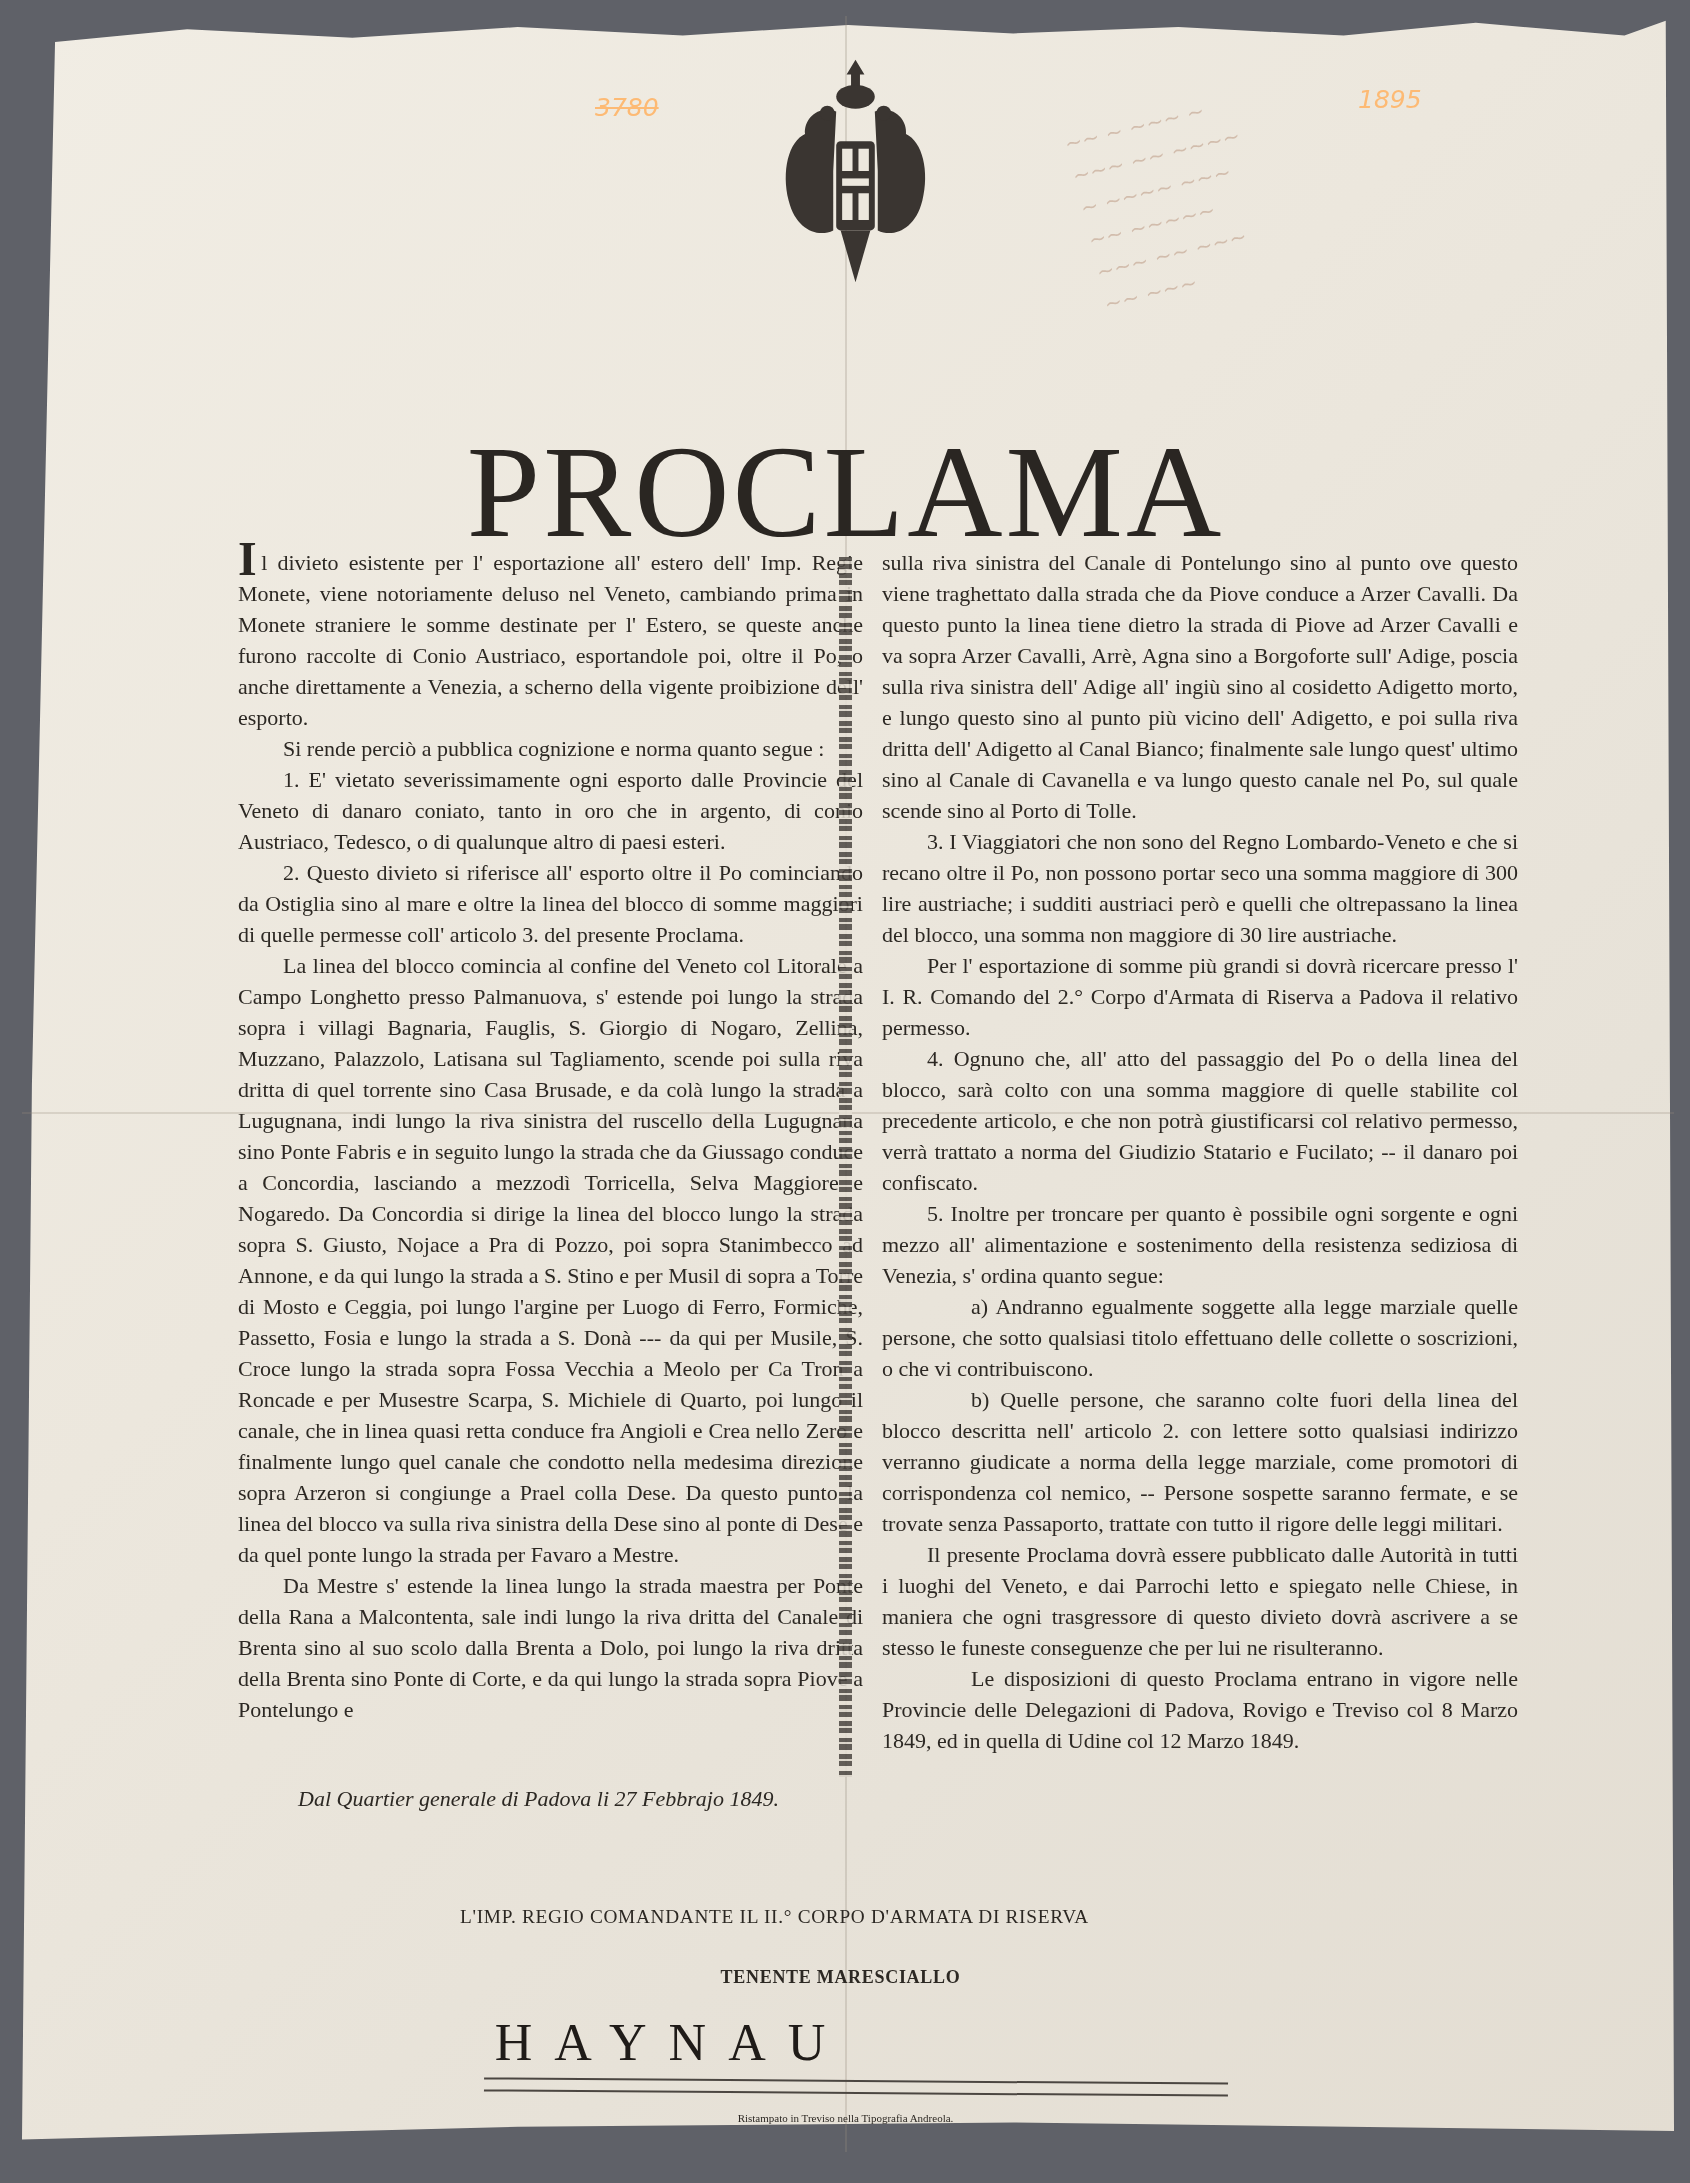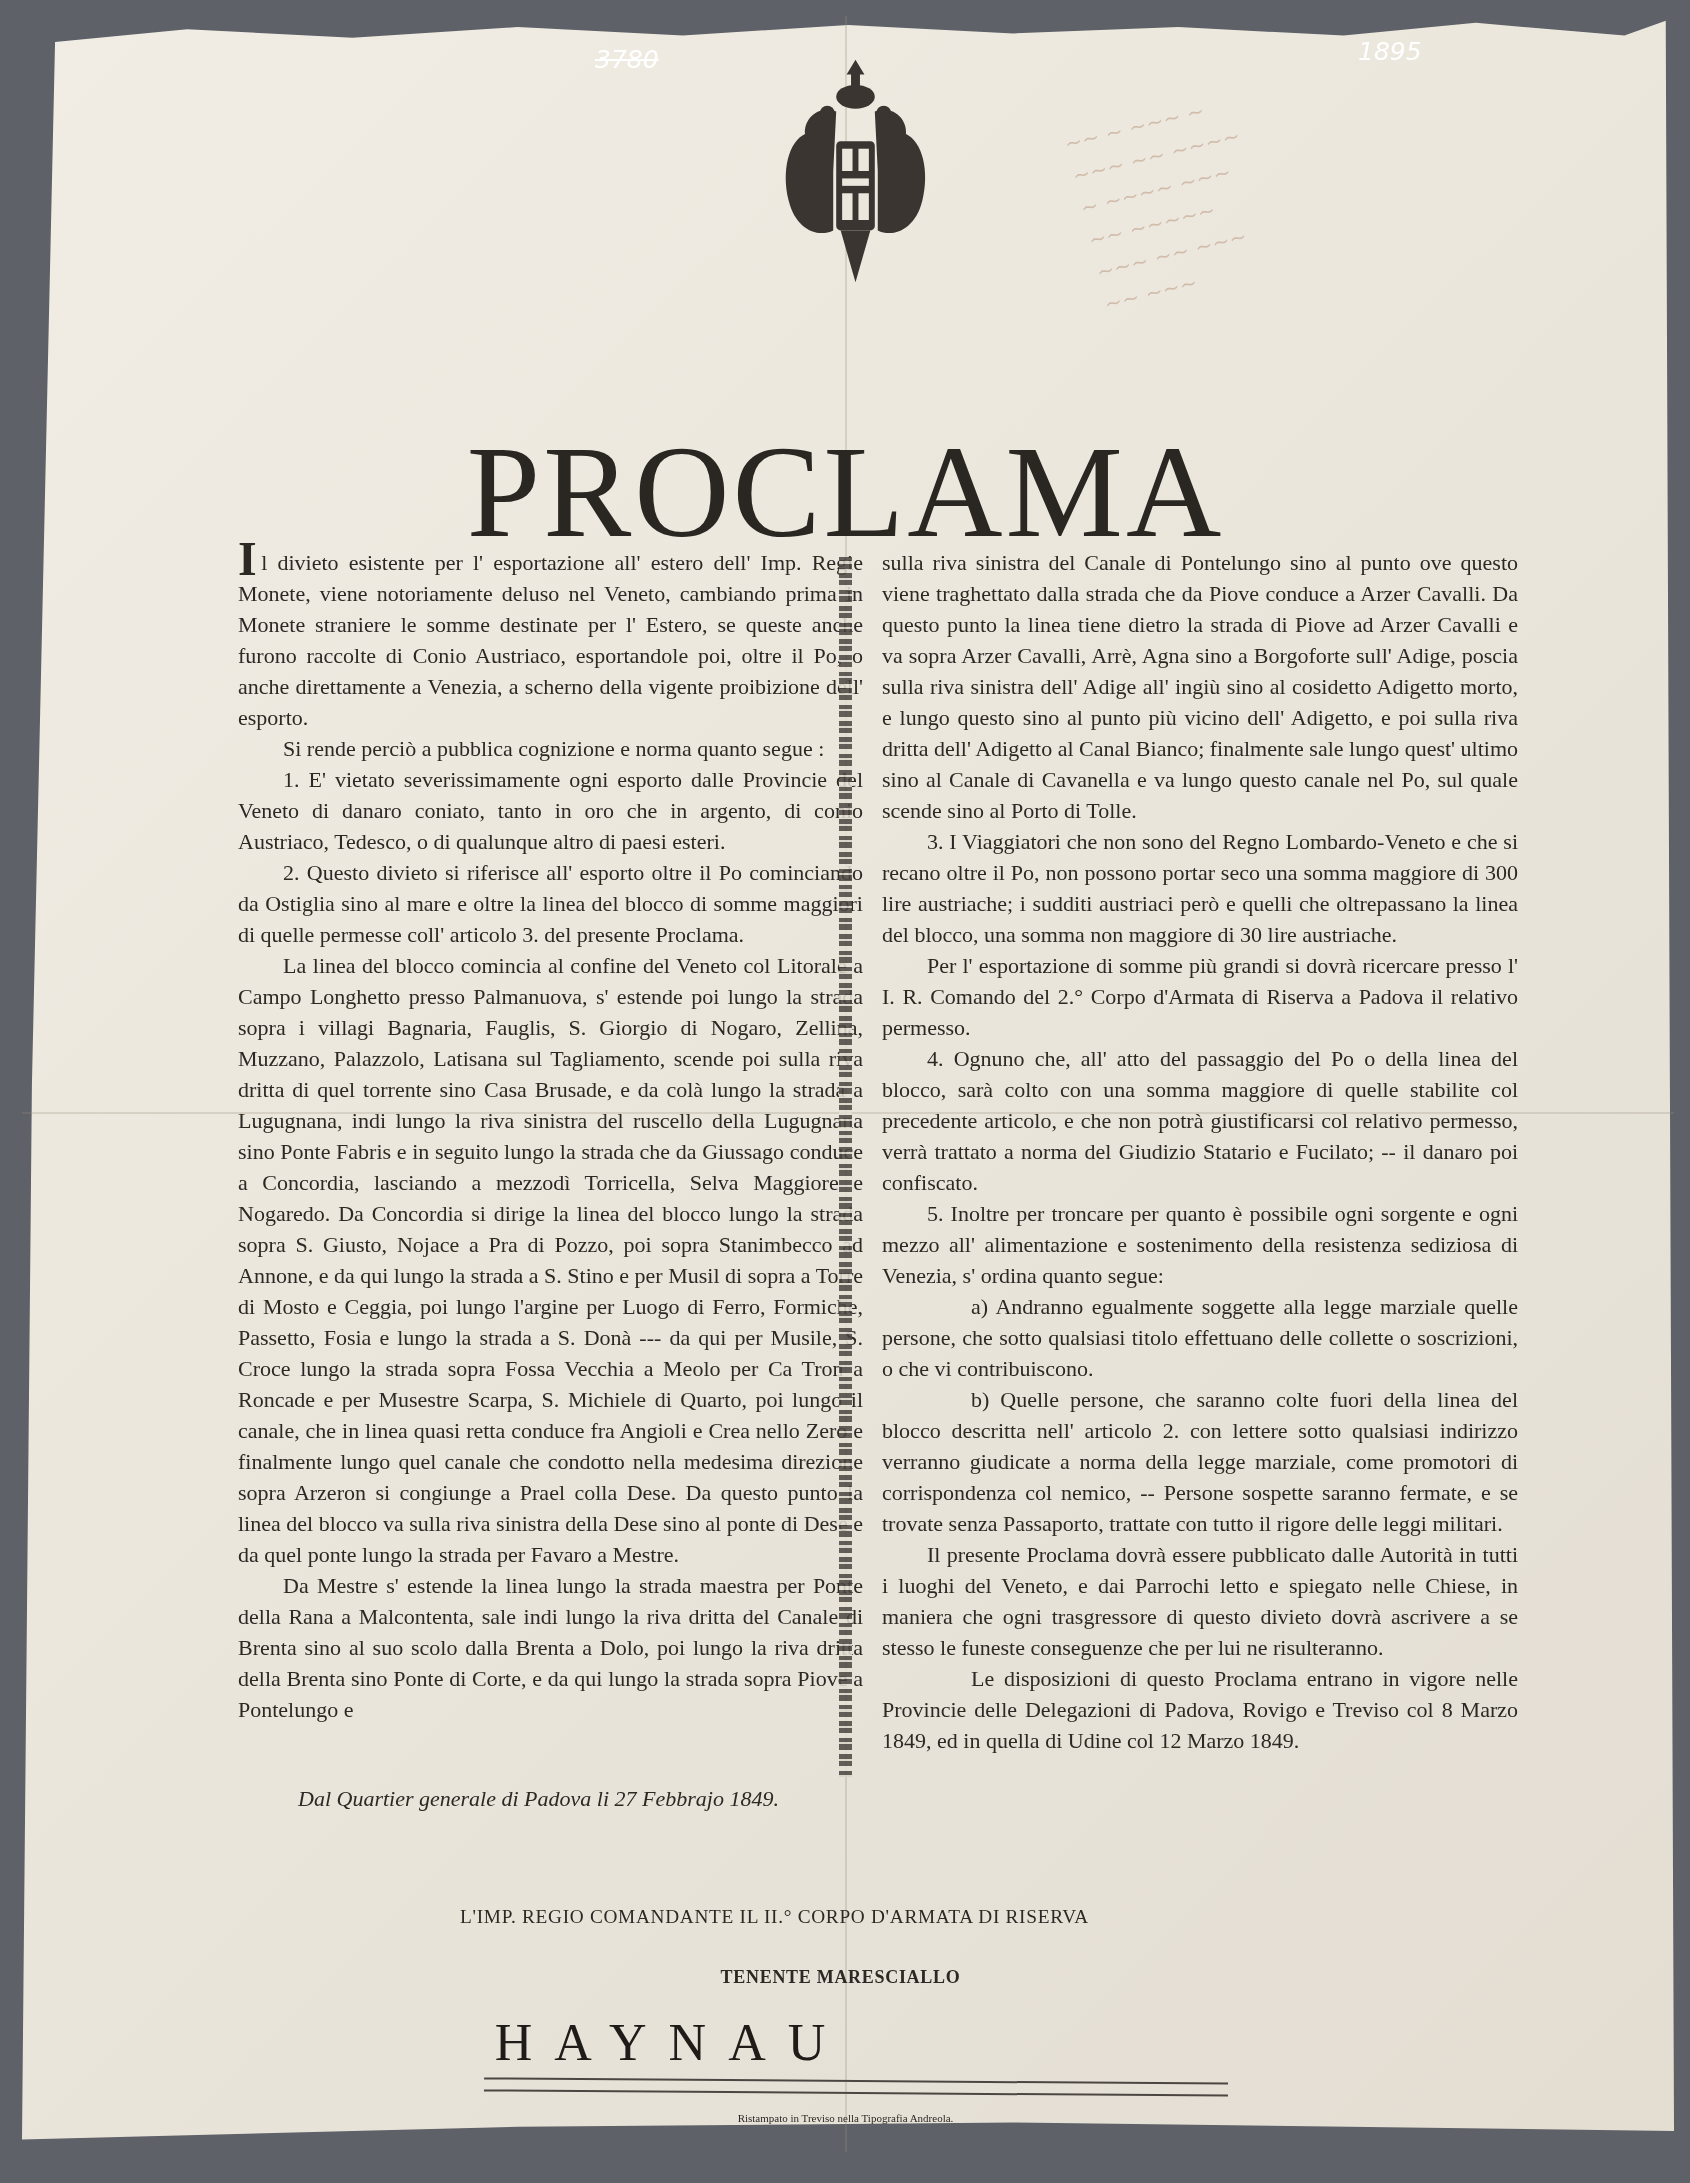--- a/index.html
+++ b/index.html
@@ -9,21 +9,21 @@
     font-family:"Liberation Serif", "DejaVu Serif", serif;
   }
   .paper {
     position:absolute; left:22px; top:16.4px; width:1652px; height:2136px;
     background:linear-gradient(135deg,#f1ede4 0%,#ece7dd 40%,#e7e2d8 70%,#e3ddd2 100%);
     clip-path: polygon(2% 1.2%, 10% 0.6%, 20% 1%, 30% 0.5%, 40% 0.9%, 50% 0.4%, 60% 0.8%, 70% 0.5%, 80% 0.9%, 88% 0.3%, 97% 0.9%, 99.5% 0.2%, 100% 99%, 60% 98.6%, 30% 98.8%, 0% 99.4%, 0.6% 50%);
     box-shadow:0 0 7.4px rgba(0,0,0,0.4);
   }
   .fold-v { position:absolute; left:845px; top:16.4px; width:1.5px; height:2136px; background:rgba(150,140,125,0.28); }
   .fold-h { position:absolute; left:22px; top:1112px; width:1652px; height:1.5px; background:rgba(150,140,125,0.25); }
-  .pencil { position:absolute; font-family:"DejaVu Sans", sans-serif; color:#ffffff; font-size:25px; font-style:italic; }
+  .pencil { position:absolute; font-family:"DejaVu Sans", sans-serif; color:#fdba74; font-size:25px; font-style:italic;margin-top:48px; }
   .pencil.strike { text-decoration:line-through; }
   .ink-notes { position:absolute; left:1101px; top:97px; width:223px; height:357px; color:rgba(160,110,80,0.35); font-family:"DejaVu Serif", serif; font-style:italic; font-size:21px; line-height:33px; transform:rotate(-14deg); }
   .crest { position:absolute; left:759px; top:52px; width:193px; height:238px; }
   .title {
     position:absolute; left:0; width:1691px; top:327px; text-align:center;
     font-family:"Liberation Serif", serif; font-size:132px; letter-spacing:3px; color:#2a2622;
     font-weight:normal;
   }
   .col { position:absolute; top:547px; font-size:22px; line-height:31px; color:#2c2823; text-align:justify; }
   .col.left { left:238px; width:625px; }

